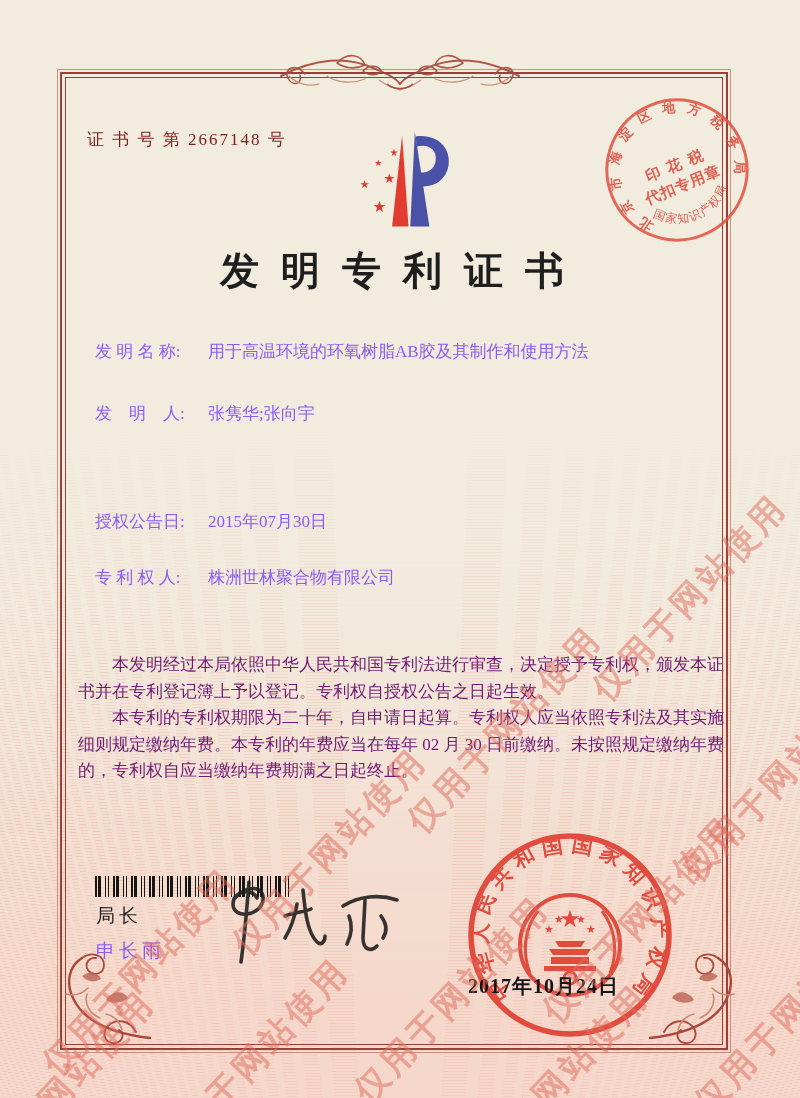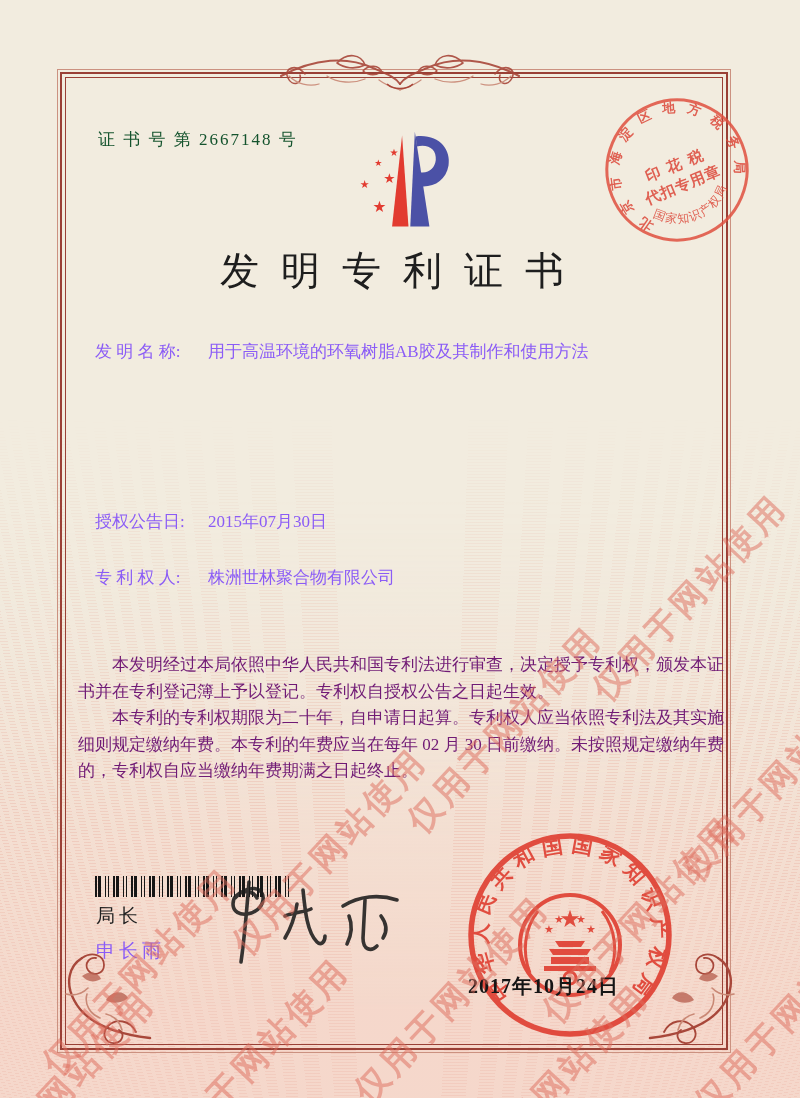--- a/index.html
+++ b/index.html
@@ -24,25 +24,25 @@
   .frame{
     position:absolute;left:60px;top:72px;width:664px;height:974px;z-index:1;
     border:2px solid #9a4036;
     outline:1px solid #cb9180;
     outline-offset:2px;
   }
   .frame::after{
     content:"";position:absolute;inset:3px;border:1px solid #9a4036;
   }
   .content{position:absolute;inset:0;z-index:2;}
-  .cert-no{position:absolute;left:98px;top:128px;font-size:17px;letter-spacing:2px;color:#14532d;}
+  .cert-no{position:absolute;left:87px;top:128px;font-size:17px;letter-spacing:2px;color:#7f1d1d;}
   .logo{position:absolute;left:343px;top:130px;width:120px;height:102px;}
   .title{
     position:absolute;left:60px;top:244px;width:664px;text-align:center;
-    font-size:39px;font-weight:400;letter-spacing:22px;text-indent:22px;color:#1e1e1e;
+    font-size:39px;font-weight:700;letter-spacing:22px;text-indent:22px;color:#1e1e1e;
   }
   .field{position:absolute;left:95px;font-size:17px;white-space:nowrap;color:#8b5cf6;}
   .flabel{display:inline-block;min-width:104px;margin-right:9px;}
   .body-text{
     position:absolute;left:78px;top:652px;width:646px;
     font-size:17px;line-height:26.5px;text-align:justify;color:#701a75;
   }
   .body-text p{margin:0;text-indent:2em;}
   .barcode{
     position:absolute;left:95px;top:876px;width:194px;height:21px;
@@ -144,20 +144,23 @@
       <text x="50" y="58" font-size="15">★</text>
       <text x="23" y="64" font-size="12">★</text>
       <text x="39" y="90" font-size="17">★</text>
     </g>
   </svg>
 
   <div class="title">发明专利证书</div>
 
   <div class="field" style="top:340px">
     <span class="flabel">发 明 名 称:</span><span class="fvalue">用于高温环境的环氧树脂AB胶及其制作和使用方法</span>
+  </div>
+  <div class="field" style="top:402px">
+    <span class="flabel">发　明　人:</span><span class="fvalue">张隽华;张向宇</span>
   </div>
   <div class="field" style="top:510px">
     <span class="flabel">授权公告日:</span><span class="fvalue">2015年07月30日</span>
   </div>
   <div class="field" style="top:566px">
     <span class="flabel">专 利 权 人:</span><span class="fvalue">株洲世林聚合物有限公司</span>
   </div>
 
   <div class="body-text">
     <p>本发明经过本局依照中华人民共和国专利法进行审查，决定授予专利权，颁发本证书并在专利登记簿上予以登记。专利权自授权公告之日起生效。</p>

